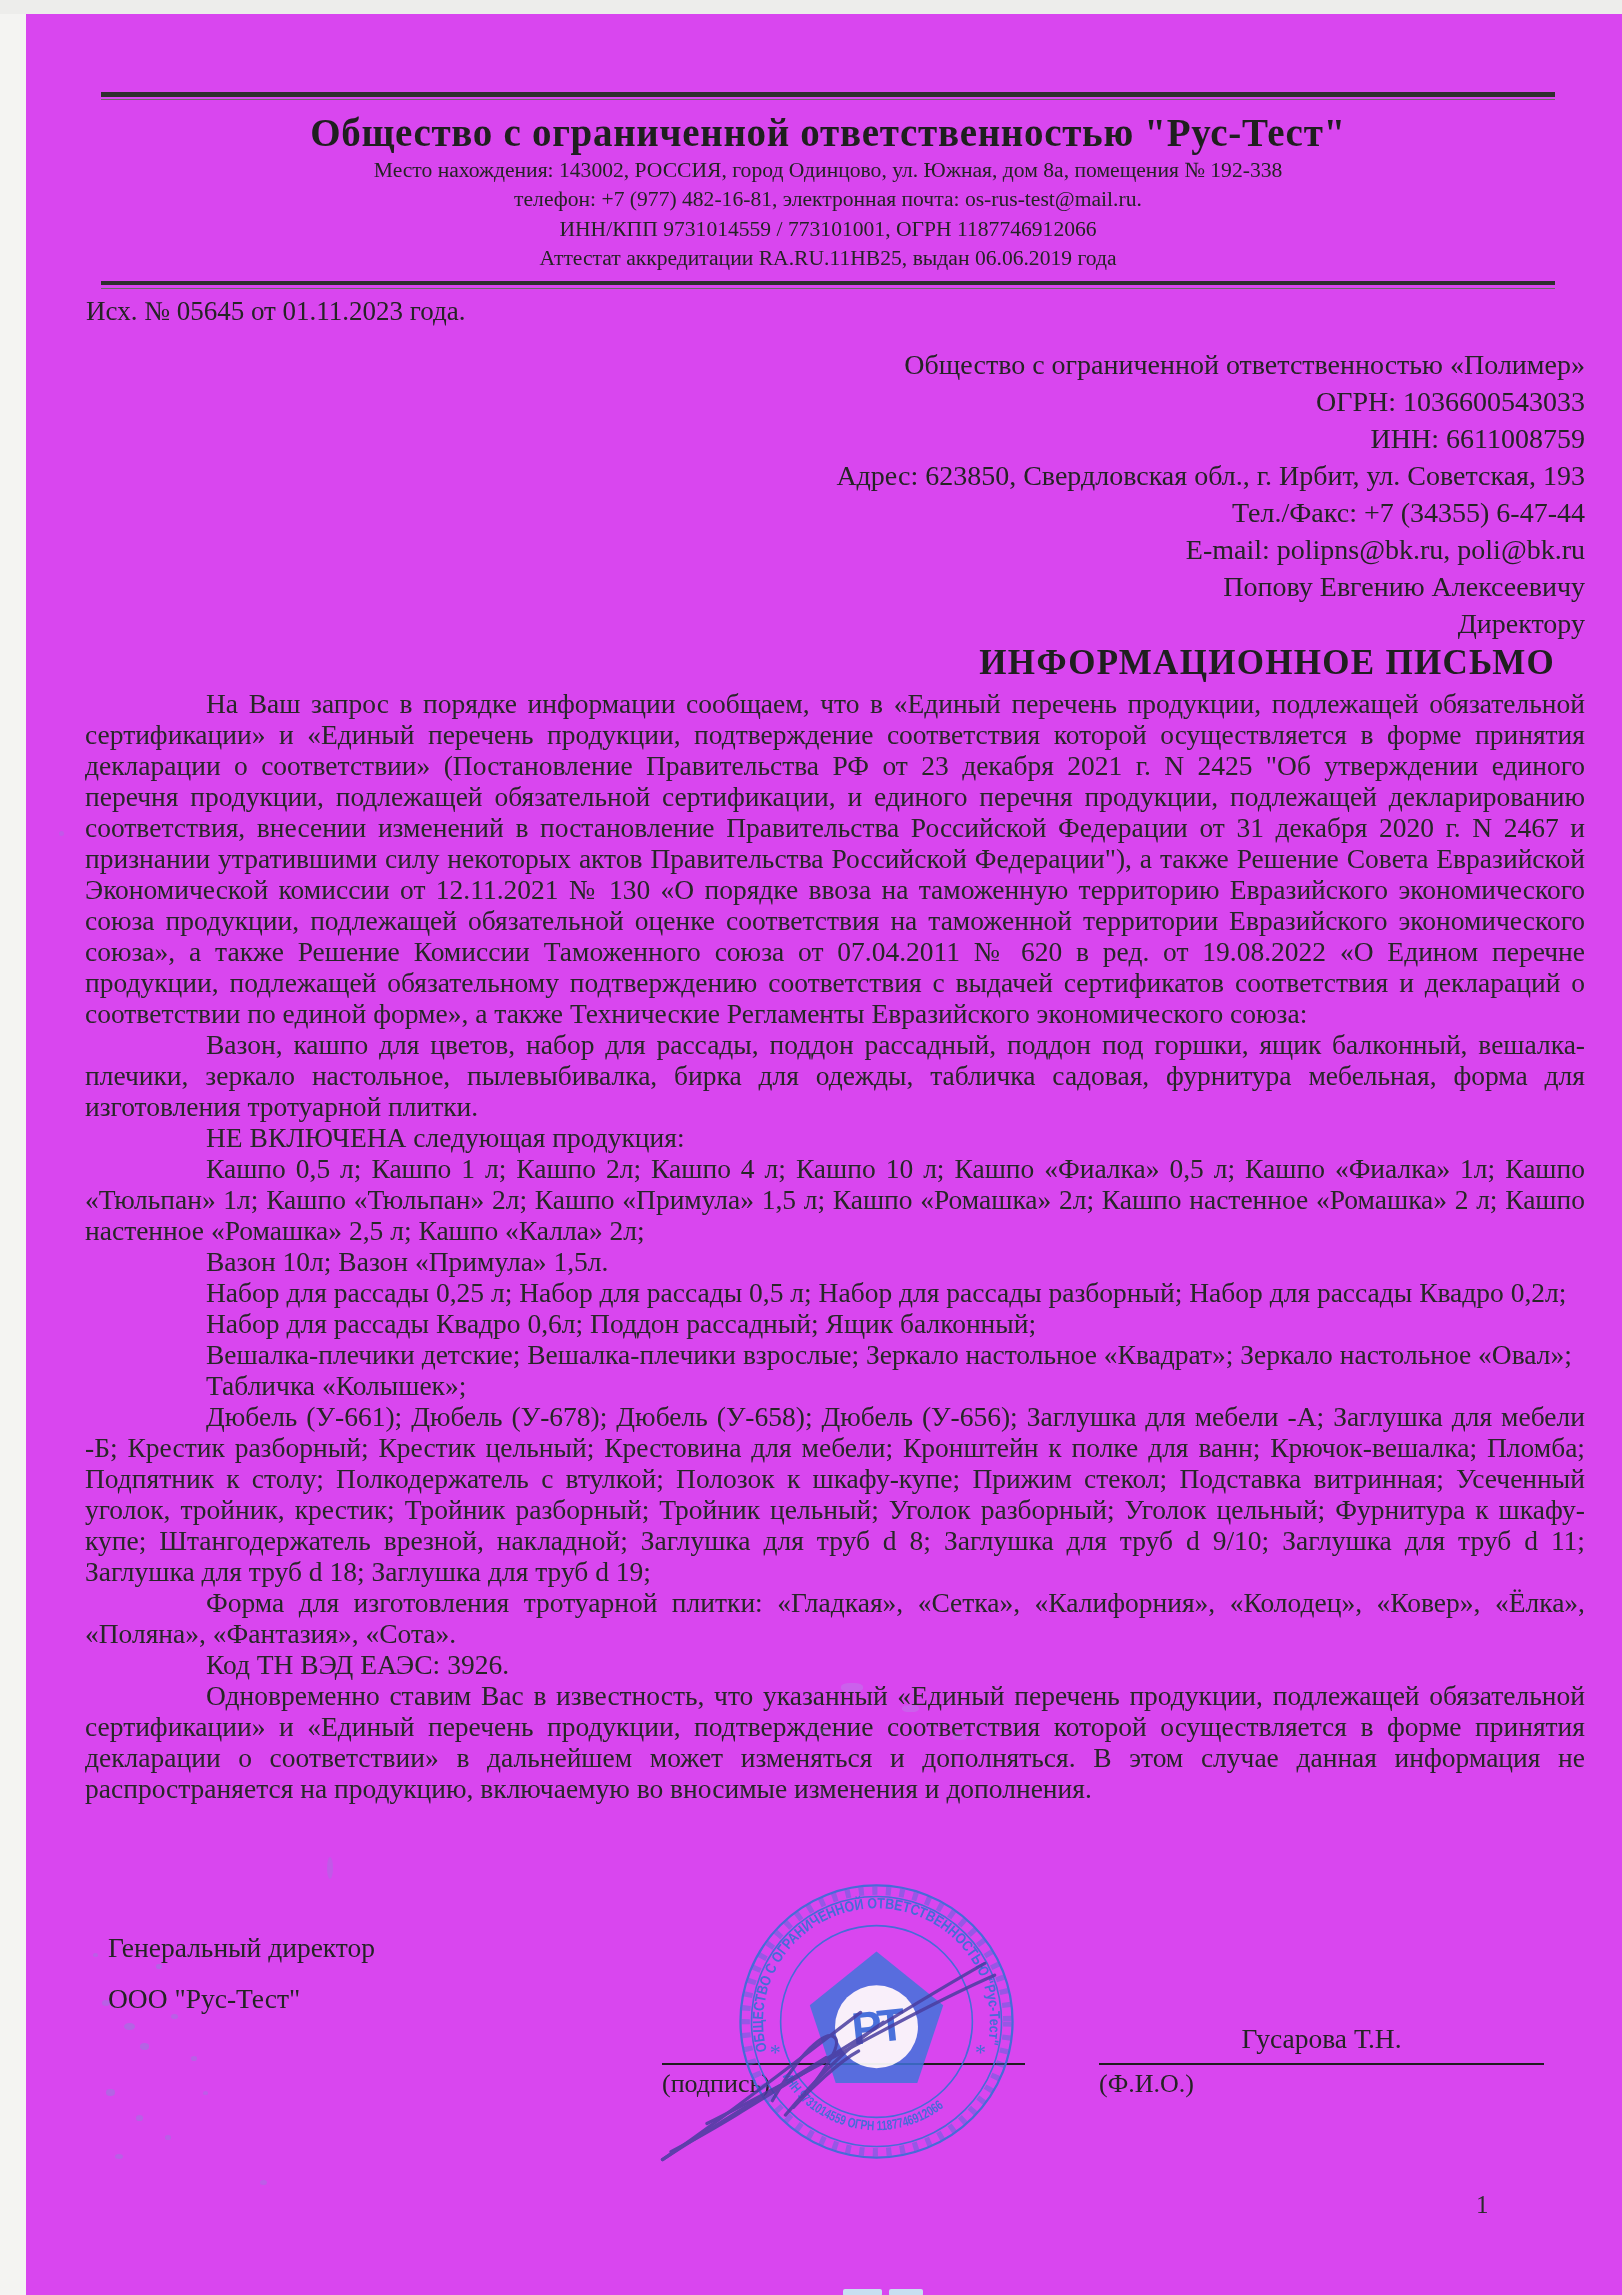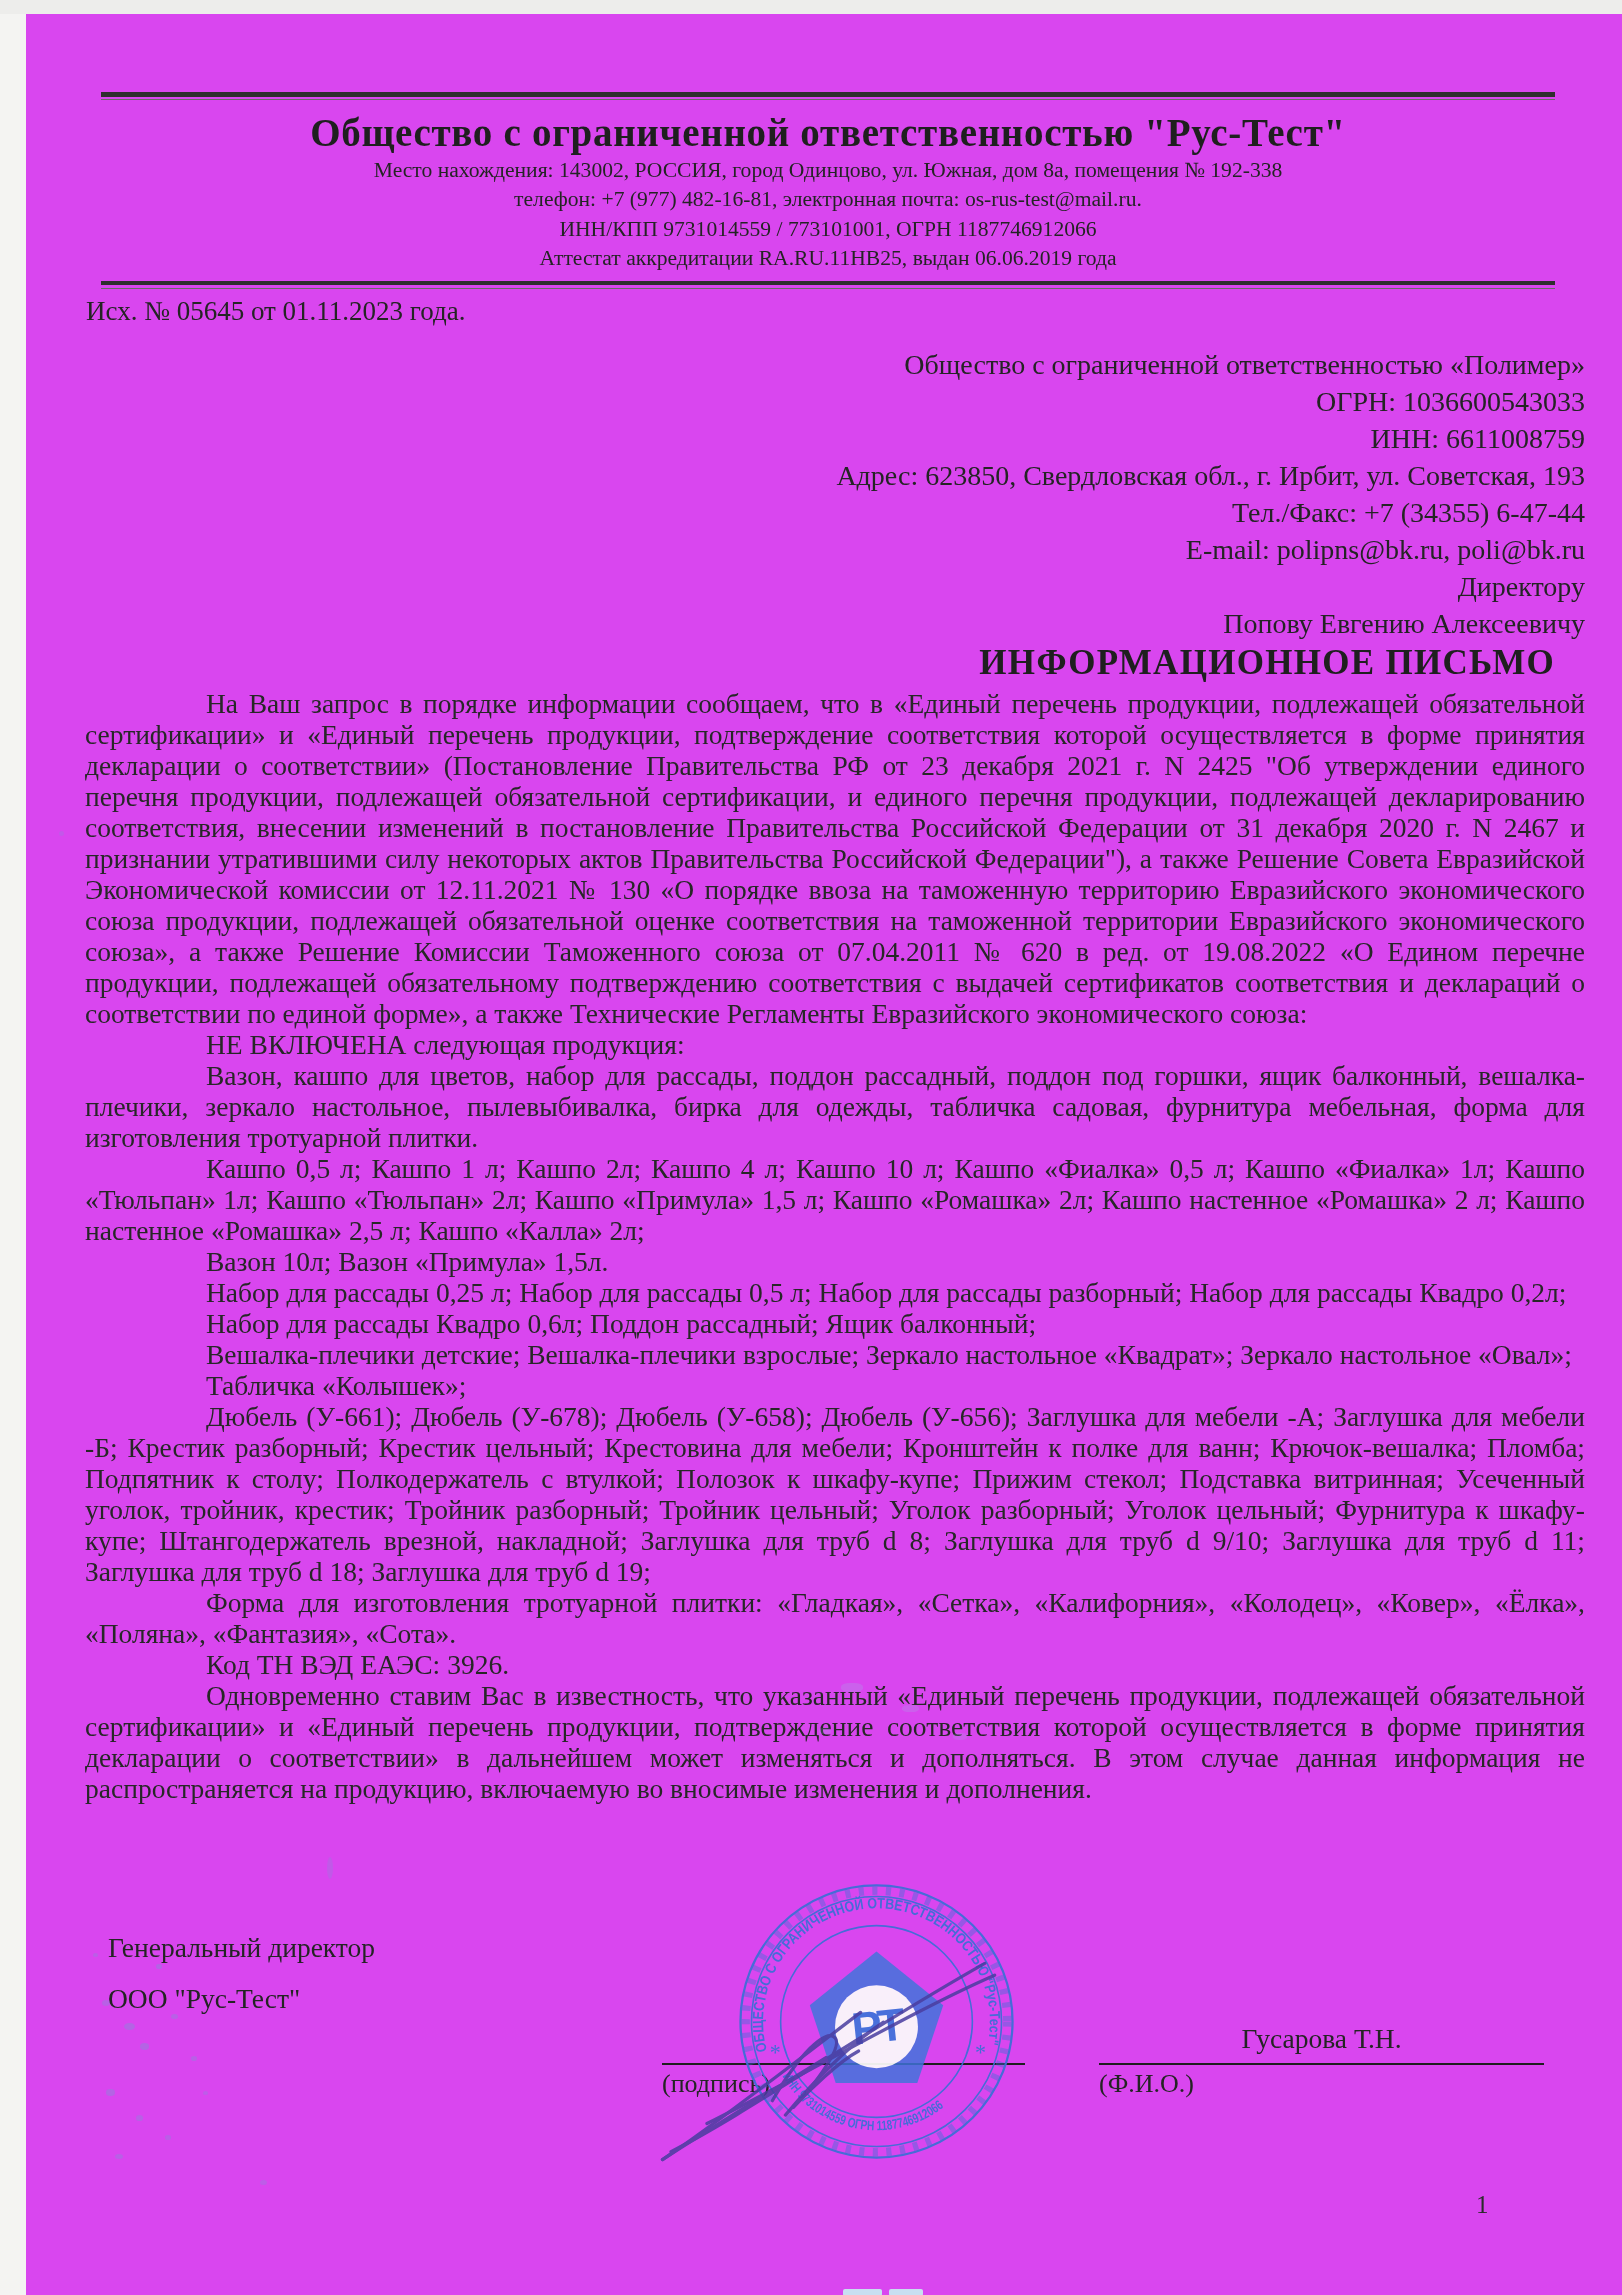--- a/index.html
+++ b/index.html
@@ -67,30 +67,30 @@
 
   <div class="outgoing">Исх. № 05645 от 01.11.2023 года.</div>
 
   <div class="recipient">
     <div>Общество с ограниченной ответственностью «Полимер»</div>
     <div>ОГРН: 1036600543033</div>
     <div>ИНН: 6611008759</div>
     <div>Адрес: 623850, Свердловская обл., г. Ирбит, ул. Советская, 193</div>
     <div>Тел./Факс: +7 (34355) 6-47-44</div>
     <div>E-mail: polipns@bk.ru, poli@bk.ru</div>
+    <div>Попову Евгению Алексеевичу</div>
     <div>Директору</div>
-    <div>Попову Евгению Алексеевичу</div>
   </div>
 
   <div class="letter-title">ИНФОРМАЦИОННОЕ ПИСЬМО</div>
 
   <div class="body-text">
     <p>На Ваш запрос в порядке информации сообщаем, что в «Единый перечень продукции, подлежащей обязательной сертификации» и «Единый перечень продукции, подтверждение соответствия которой осуществляется в форме принятия декларации о соответствии» (Постановление Правительства РФ от 23 декабря 2021 г. N 2425 "Об утверждении единого перечня продукции, подлежащей обязательной сертификации, и единого перечня продукции, подлежащей декларированию соответствия, внесении изменений в постановление Правительства Российской Федерации от 31 декабря 2020 г. N 2467 и признании утратившими силу некоторых актов Правительства Российской Федерации"), а также Решение Совета Евразийской Экономической комиссии от 12.11.2021 № 130 «О порядке ввоза на таможенную территорию Евразийского экономического союза продукции, подлежащей обязательной оценке соответствия на таможенной территории Евразийского экономического союза», а также Решение Комиссии Таможенного союза от 07.04.2011 № 620 в ред. от 19.08.2022 «О Едином перечне продукции, подлежащей обязательному подтверждению соответствия с выдачей сертификатов соответствия и деклараций о соответствии по единой форме», а также Технические Регламенты Евразийского экономического союза:</p>
+    <p>Вазон, кашпо для цветов, набор для рассады, поддон рассадный, поддон под горшки, ящик балконный, вешалка-плечики, зеркало настольное, пылевыбивалка, бирка для одежды, табличка садовая, фурнитура мебельная, форма для изготовления тротуарной плитки.</p>
     <p>НЕ ВКЛЮЧЕНА следующая продукция:</p>
-    <p>Вазон, кашпо для цветов, набор для рассады, поддон рассадный, поддон под горшки, ящик балконный, вешалка-плечики, зеркало настольное, пылевыбивалка, бирка для одежды, табличка садовая, фурнитура мебельная, форма для изготовления тротуарной плитки.</p>
     <p>Кашпо 0,5 л; Кашпо 1 л; Кашпо 2л; Кашпо 4 л; Кашпо 10 л; Кашпо «Фиалка» 0,5 л; Кашпо «Фиалка» 1л; Кашпо «Тюльпан» 1л; Кашпо «Тюльпан» 2л; Кашпо «Примула» 1,5 л; Кашпо «Ромашка» 2л; Кашпо настенное «Ромашка» 2 л; Кашпо настенное «Ромашка» 2,5 л; Кашпо «Калла» 2л;</p>
     <p>Вазон 10л; Вазон «Примула» 1,5л.</p>
     <p>Набор для рассады 0,25 л; Набор для рассады 0,5 л; Набор для рассады разборный; Набор для рассады Квадро 0,2л;</p>
     <p>Набор для рассады Квадро 0,6л; Поддон рассадный; Ящик балконный;</p>
     <p>Вешалка-плечики детские; Вешалка-плечики взрослые; Зеркало настольное «Квадрат»; Зеркало настольное «Овал»;</p>
     <p>Табличка «Колышек»;</p>
     <p>Дюбель (У-661); Дюбель (У-678); Дюбель (У-658); Дюбель (У-656); Заглушка для мебели -А; Заглушка для мебели -Б; Крестик разборный; Крестик цельный; Крестовина для мебели; Кронштейн к полке для ванн; Крючок-вешалка; Пломба; Подпятник к столу; Полкодержатель с втулкой; Полозок к шкафу-купе; Прижим стекол; Подставка витринная; Усеченный уголок, тройник, крестик; Тройник разборный; Тройник цельный; Уголок разборный; Уголок цельный; Фурнитура к шкафу-купе; Штангодержатель врезной, накладной; Заглушка для труб d 8; Заглушка для труб d 9/10; Заглушка для труб d 11; Заглушка для труб d 18; Заглушка для труб d 19;</p>
     <p>Форма для изготовления тротуарной плитки: «Гладкая», «Сетка», «Калифорния», «Колодец», «Ковер», «Ёлка», «Поляна», «Фантазия», «Сота».</p>
     <p>Код ТН ВЭД ЕАЭС: 3926.</p>
     <p>Одновременно ставим Вас в известность, что указанный «Единый перечень продукции, подлежащей обязательной сертификации» и «Единый перечень продукции, подтверждение соответствия которой осуществляется в форме принятия декларации о соответствии» в дальнейшем может изменяться и дополняться. В этом случае данная информация не распространяется на продукцию, включаемую во вносимые изменения и дополнения.</p>

